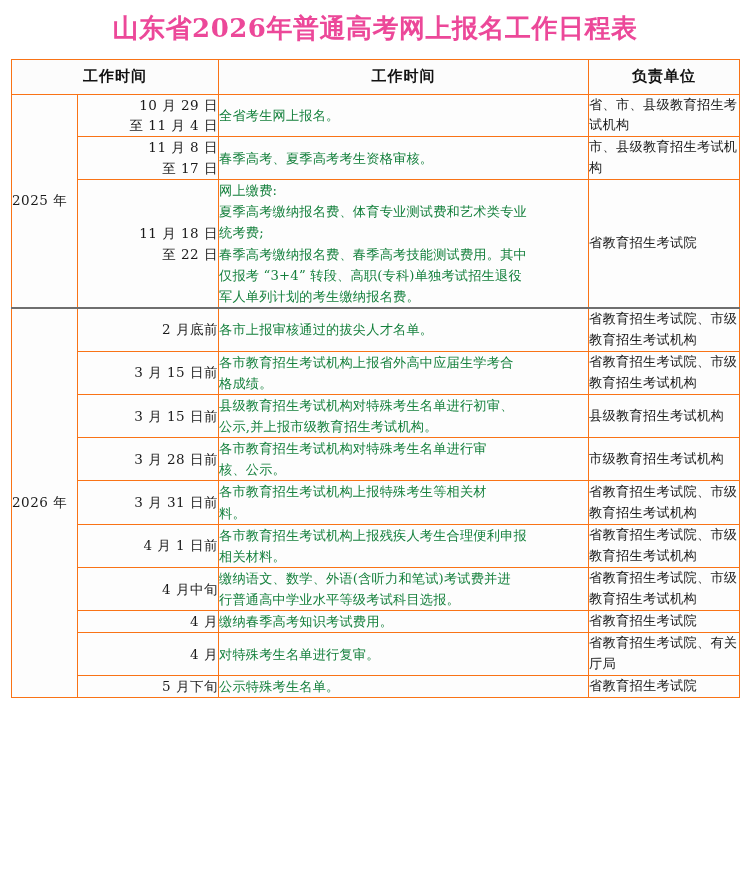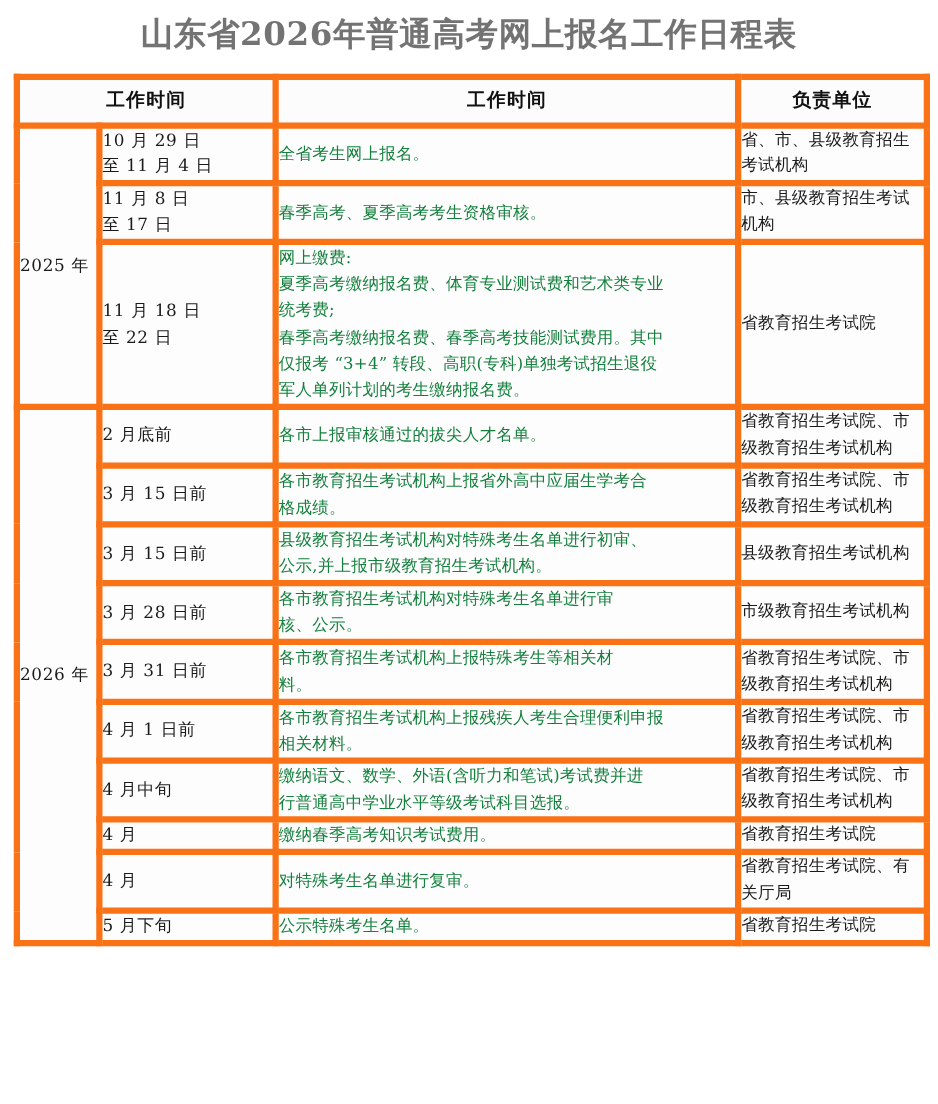--- a/index.html
+++ b/index.html
@@ -21,41 +21,41 @@
     height: 883px;
     background: #ffffff;
   }
 
   
   .doc-title {
     text-align: center;
     font-size: 26px;
     font-weight: bold;
     letter-spacing: 0.5px;
-    color: #737373;
+    color: #ec4899;
     padding: 12px 0 0 0;
     margin: 0 0 14px 0;
     line-height: 1.25;
     font-family: "DejaVu Serif", "Liberation Serif", serif;
   }
 
   
   .table-wrap {
     margin: 0 11px 0 11px;
     width: 728px;
   }
   table.schedule {
     border-collapse: collapse;
     width: 728px;
     table-layout: fixed;
     background: #fefefe;
     font-size: 13px;
   }
   table.schedule td, table.schedule th {
-    border: 5px solid #f97316;
+    border: 1px solid #f97316;
     padding: 0;
     vertical-align: middle;
     background: #fdfdfd;
   }
   table.schedule thead th {
     height: 34px;
     font-size: 15px;
     font-weight: bold;
     text-align: center;
     letter-spacing: 1px;
@@ -69,21 +69,21 @@
   col.c-content { width: 370px; }
   col.c-unit    { width: 151px; }
 
   .cell-year {
     text-align: left;
     font-size: 13.5px;
     letter-spacing: 0.5px;
     color: #1a1a1a;
   }
   .cell-date {
-    text-align: left;
+    text-align: right;
     font-size: 13.5px;
     line-height: 1.55;
     letter-spacing: 0.5px;
     padding: 4px 2px;
     color: #1a1a1a;
   }
   .cell-content {
     text-align: left;
     font-size: 13.2px;
     line-height: 1.6;

